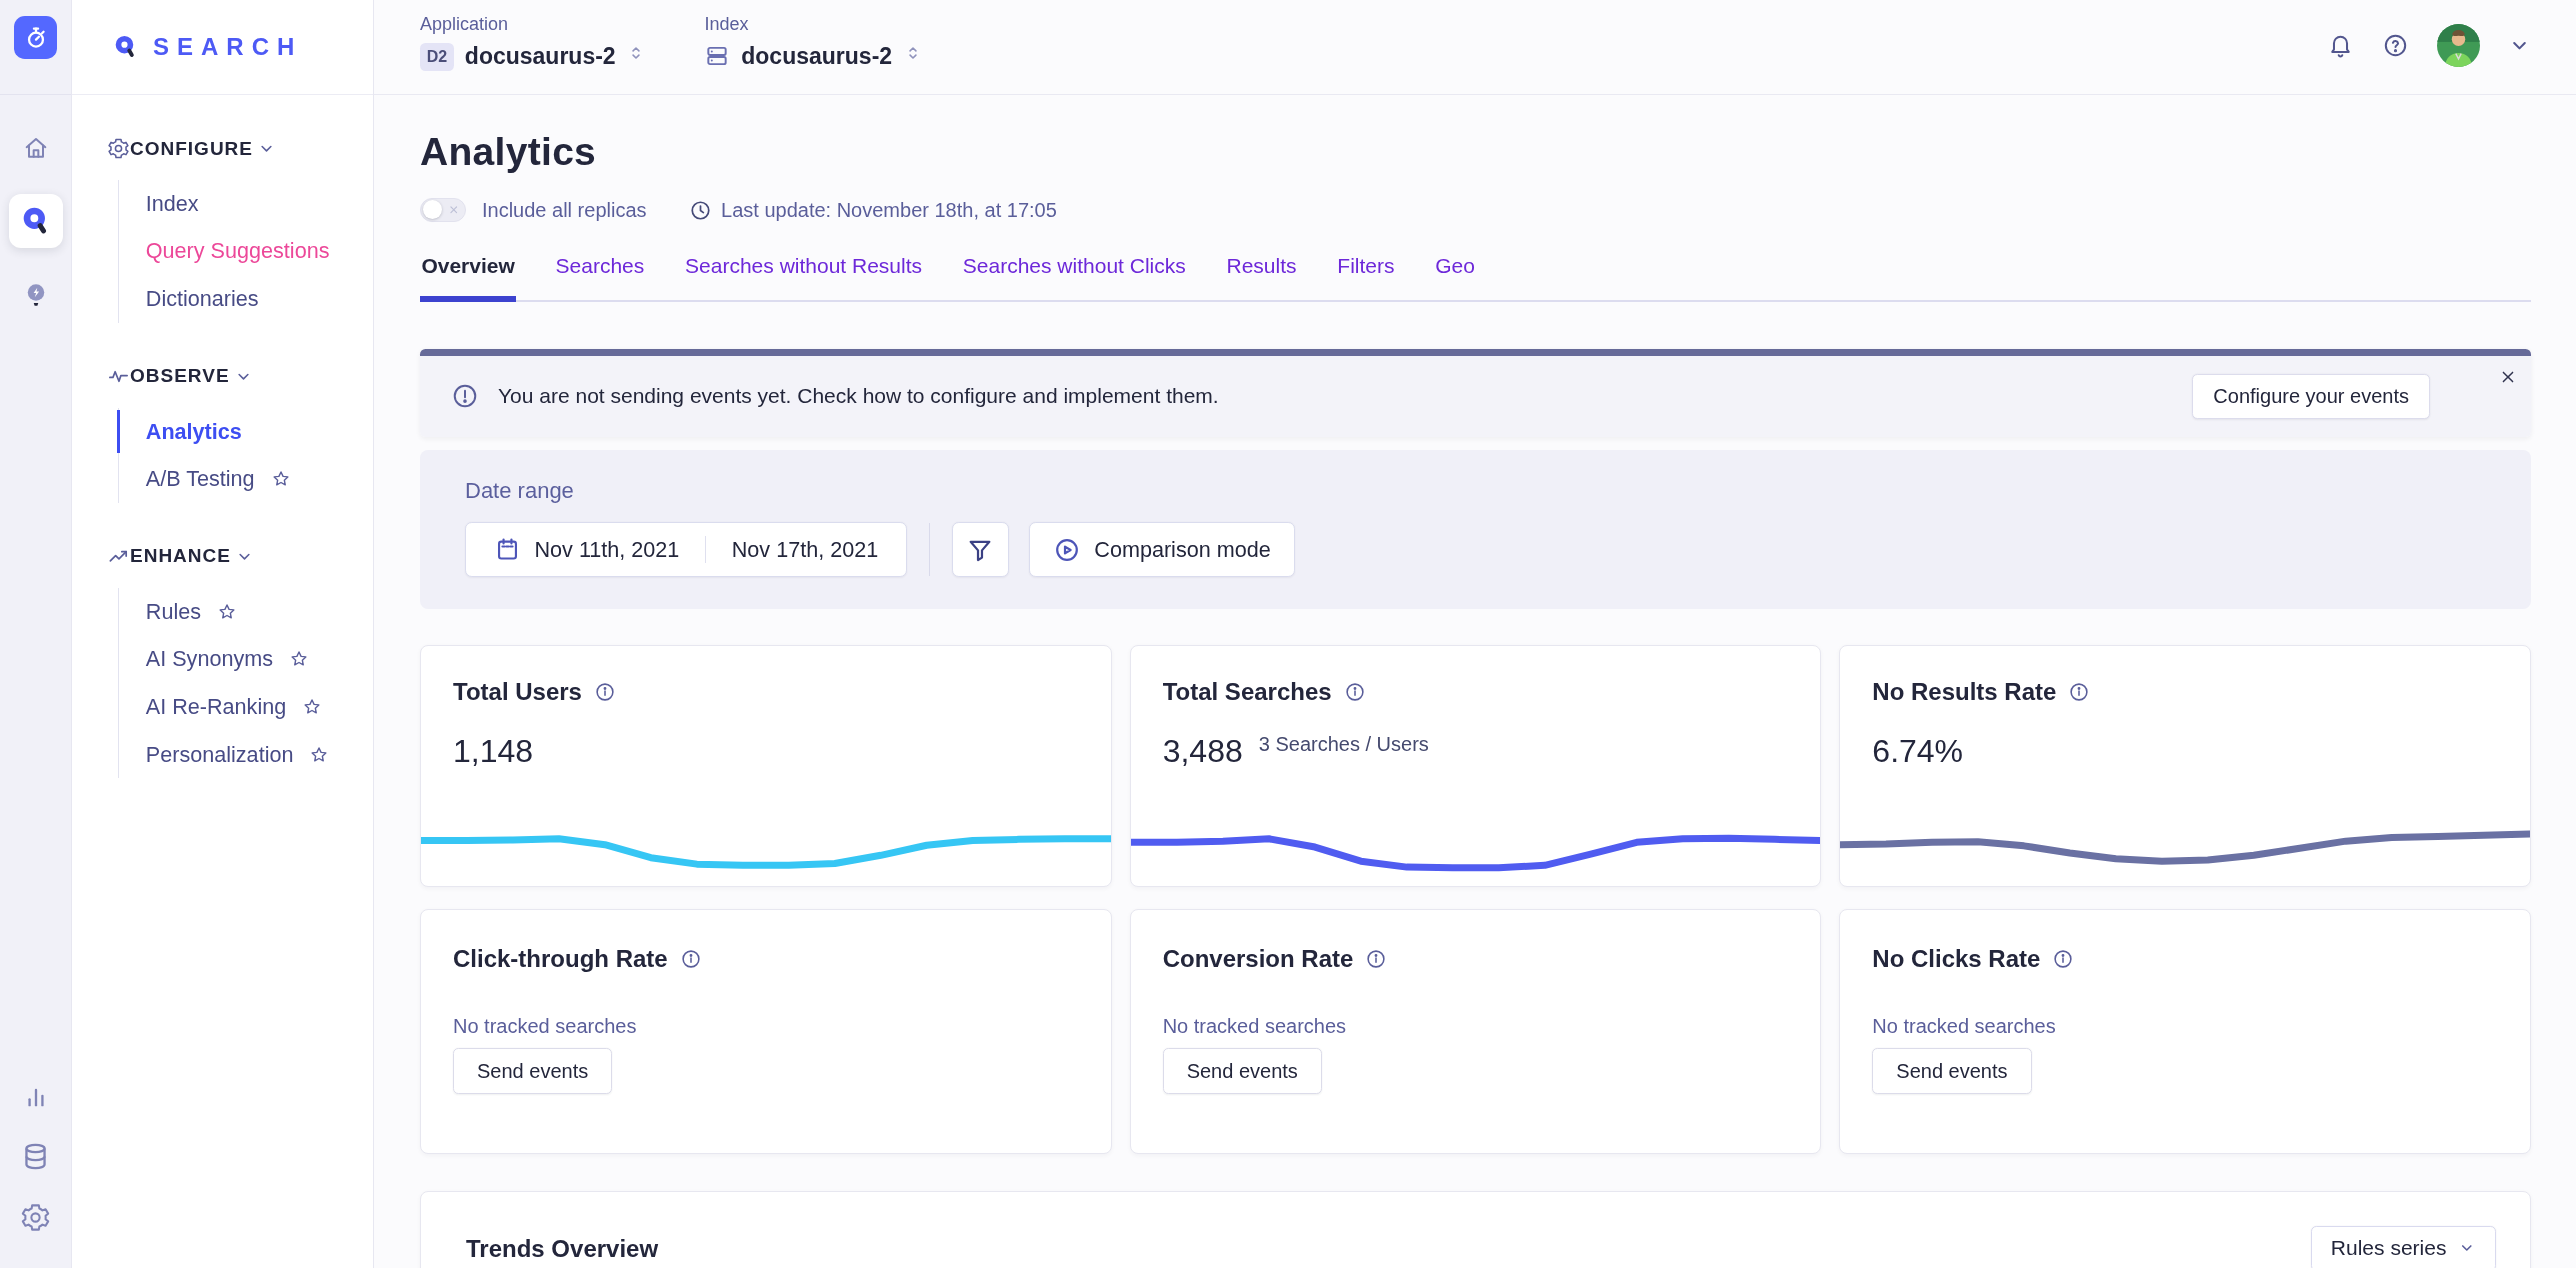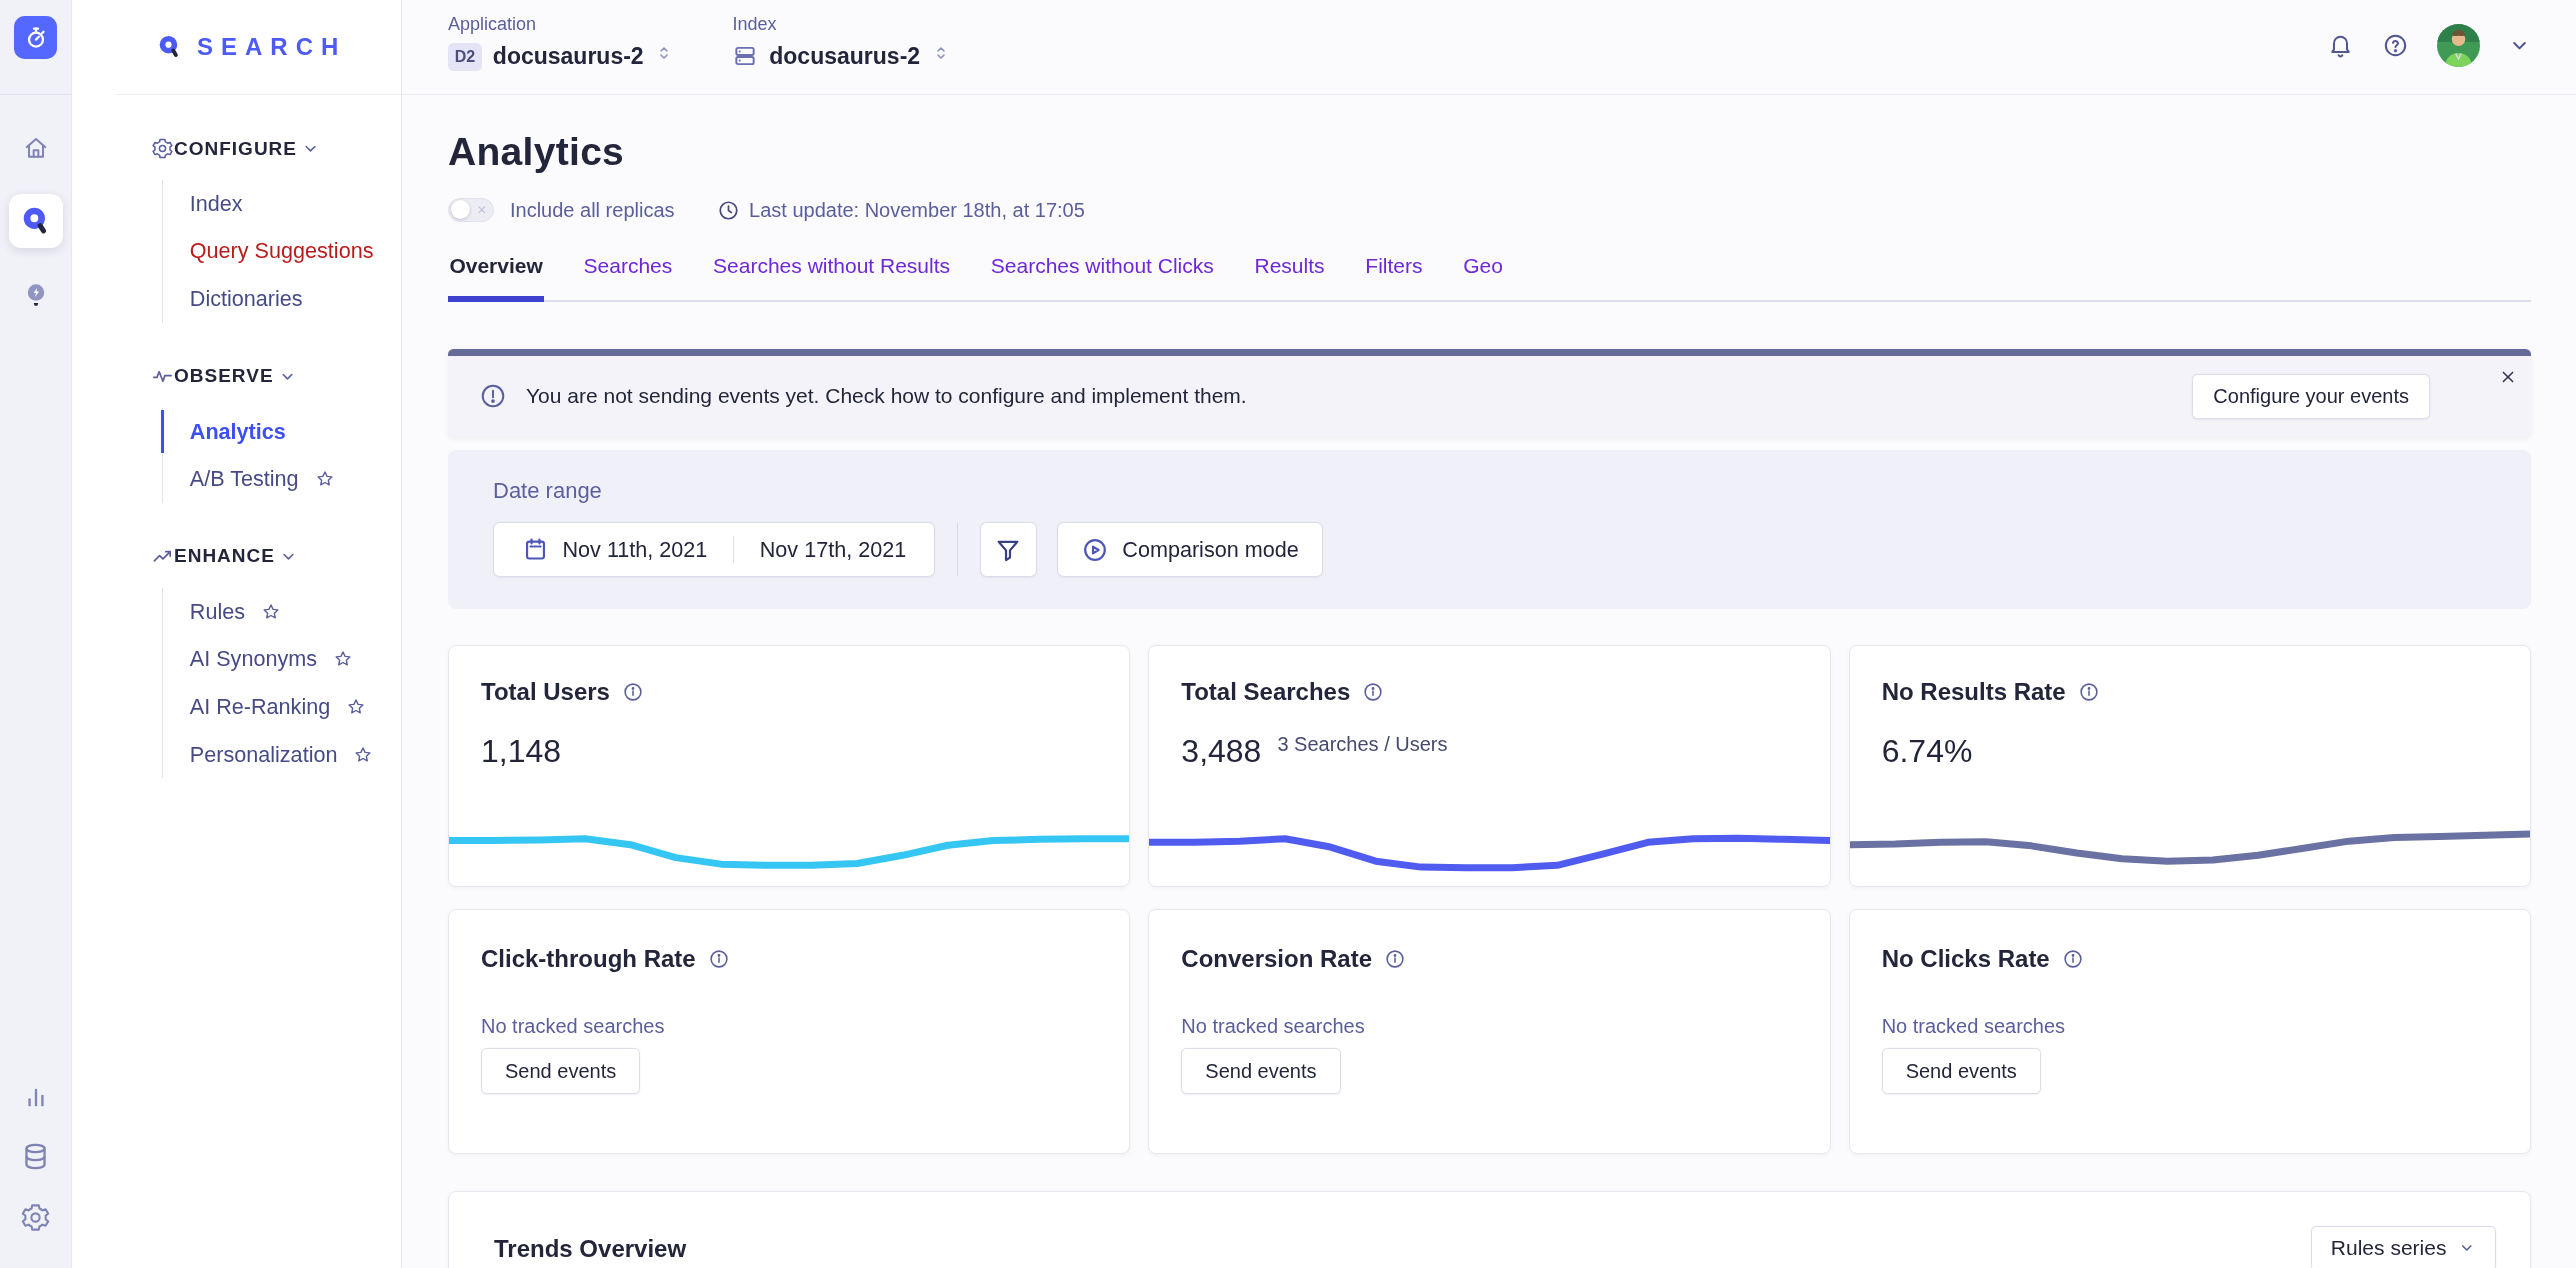--- a/index.html
+++ b/index.html
@@ -27,36 +27,36 @@
   .rail-mid { display:flex; flex-direction:column; align-items:center; gap:32px; margin-top:39px; }
   .rail-btn { background:none; border:none; color:#7f83b5; }
   .rail-active {
     width:54px; height:54px; background:#ffffff; border-radius:12px;
     box-shadow:0 2.7px 9.5px rgba(35,38,59,.12); border:none;
     display:flex; align-items:center; justify-content:center;
   }
   .rail-bottom { margin-top:auto; display:flex; flex-direction:column; align-items:center; gap:30px; padding-bottom:35px; }
 
   
-  .sidebar { width:330px; background:#ffffff; border-right:1.4px solid #e7e7f1; flex-shrink:0;padding-left:44px; }
+  .sidebar { width:302px; background:#ffffff; border-right:1.4px solid #e7e7f1; flex-shrink:0; }
   .side-logo { height:95px; display:flex; align-items:center; gap:12px; padding-left:38px;
     border-bottom:1.4px solid #ececf4; cursor:pointer; }
   .side-logo-text { color:#4d5af5; font-size:24px; font-weight:700; letter-spacing:8px; }
   .nav { padding:42px 13.5px 0 35px; }
   .nav-section { margin-bottom:42px; }
   .nav-head { display:flex; align-items:center; gap:0; color:#23263b; cursor:pointer; }
   .nav-head-label { font-size:19px; font-weight:700; letter-spacing:1px; }
   .nav-head .sec-icon { color:#5a5e9a; }
   .nav-head .chev { color:#5a5e9a; margin-left:4px; }
   .nav-items { margin-left:10.8px; margin-top:20px; border-left:1.4px solid #e2e3f0; }
   .nav-item { position:relative; display:flex; align-items:center; gap:16px;
     padding:10.8px 0 10.8px 27px; font-size:21.6px; color:#474b85; cursor:pointer; }
   .nav-item.active { color:#3d4ef2; font-weight:700; }
   .nav-item.active::before { content:""; position:absolute; left:-1.4px; top:2.7px; bottom:2.7px; width:2.7px; background:#3d4ef2; }
-  .nav-item.disabled { color:#b91c1c; }
+  .nav-item.disabled { color:#ec4899; }
   .star { color:#5a5e9a; }
 
   
   .main { flex:1; display:flex; flex-direction:column; min-width:0; }
   .topbar { height:95px; flex-shrink:0; display:flex; align-items:flex-start;
     padding:13.5px 45px 0 46px; border-bottom:1.4px solid #e9e9f2; }
   .selector { margin-right:58px; cursor:pointer; }
   .sel-label { font-size:18px; color:#5a5e9a; margin-bottom:8px; }
   .sel-value { display:flex; gap:10.8px; }
   .sel-value b { font-size:23px; font-weight:700; color:#23263b; }

